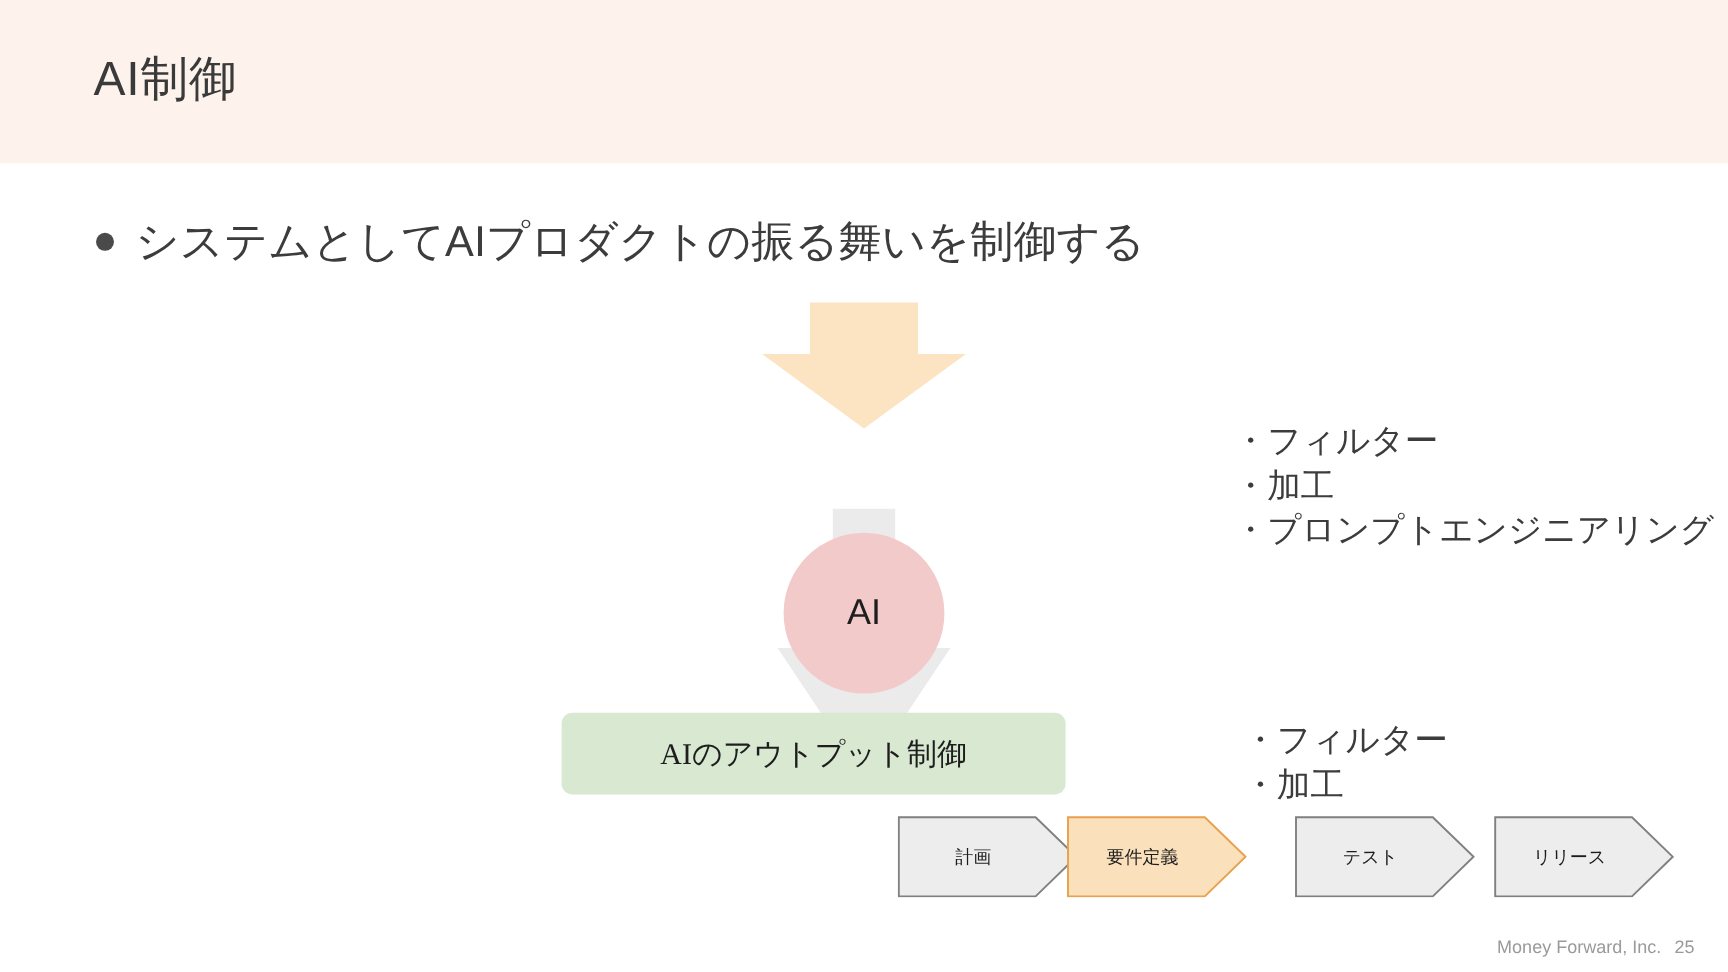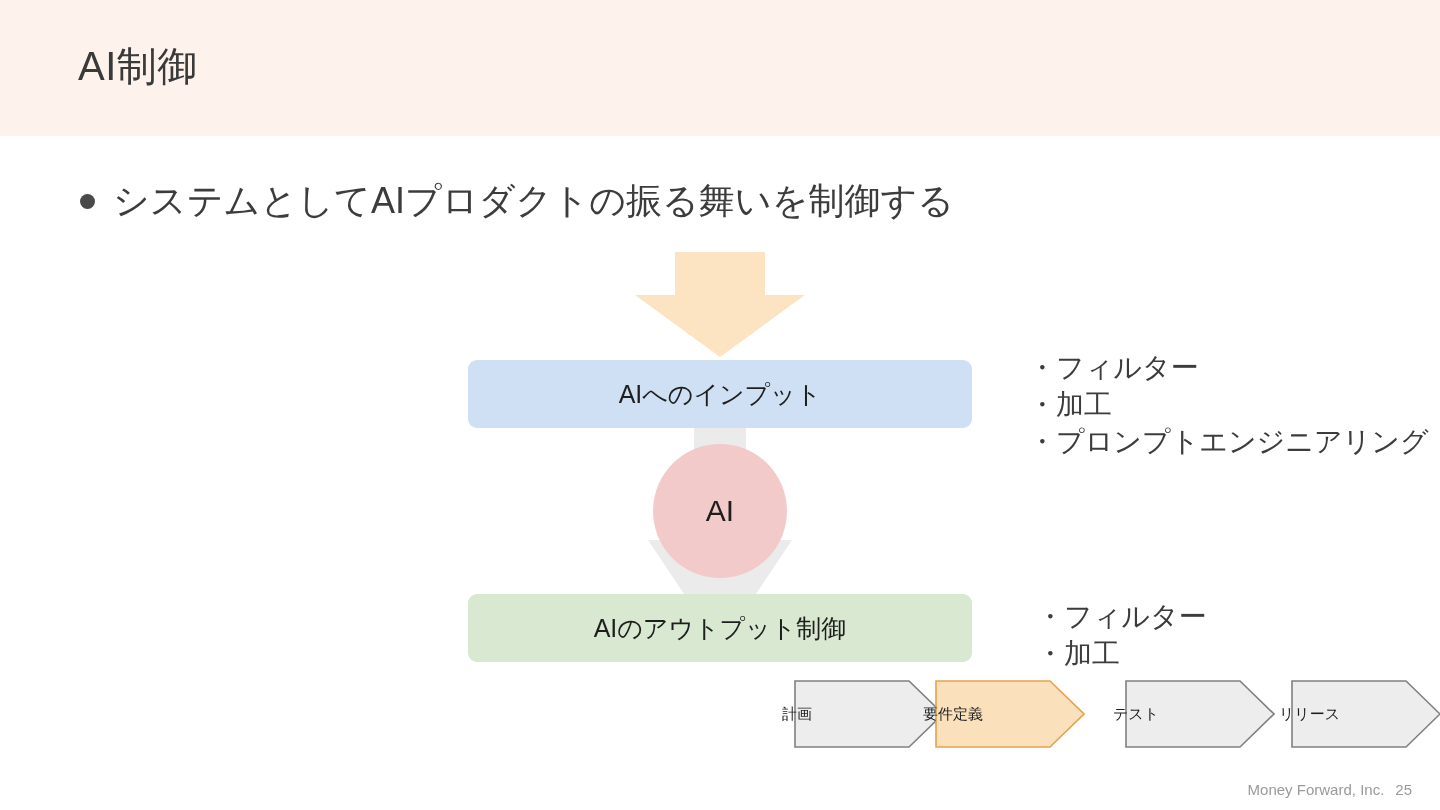--- a/index.html
+++ b/index.html
@@ -86,23 +86,24 @@
   #box-input {
     left: 468px;
     top: 360px;
     width: 504px;
     height: 68px;
     background: #cfe0f4;
   }
   #box-output {
     left: 468px;
     top: 594px;
-    width: 504px;
+    width: 420px;
     height: 68px;
     background: #d8e8d1;
+    font-family: Liberation Serif, serif;
   }
   #ai-circle {
     position: absolute;
     left: 653px;
     top: 444px;
     width: 134px;
     height: 134px;
     border-radius: 50%;
     background: #f3caca;
     display: flex;
@@ -129,22 +130,21 @@
     top: 680px;
     height: 68px;
   }
   .phase-chevron {
     position: absolute;
     top: 0;
     width: 150px;
     height: 68px;
     display: flex;
     align-items: center;
-    justify-content: flex-start;
-    margin-left: 46px;
+    justify-content: center;
   }
   .phase-chevron .chev-bg {
     position: absolute;
     inset: 0;
   }
   .phase-label {
     position: relative;
     font-size: 15px;
     color: #1c1c1c;
     white-space: nowrap;
@@ -178,23 +178,20 @@
 
   <svg id="diagram" viewBox="0 0 1440 810">
 
     <polygon class="dgm-shape" points="675,252 765,252 765,295 805,295 720,357 635,295 675,295" fill="#fce4c3"></polygon>
 
     <rect class="dgm-shape" x="694" y="424" width="52" height="34" fill="#ebebeb"></rect>
 
     <polygon class="dgm-shape" points="648,540 792,540 752,600 688,600" fill="#ebebeb"></polygon>
   </svg>
 
-  <div class="flow-box" id="box-input">
-    <span>AIへのインプット</span>
-  </div>
 
   <div id="ai-circle">
     <span>AI</span>
   </div>
 
   <div class="flow-box" id="box-output">
     <span>AIのアウトプット制御</span>
   </div>
 
   <div class="annotation" id="annotation-input">

